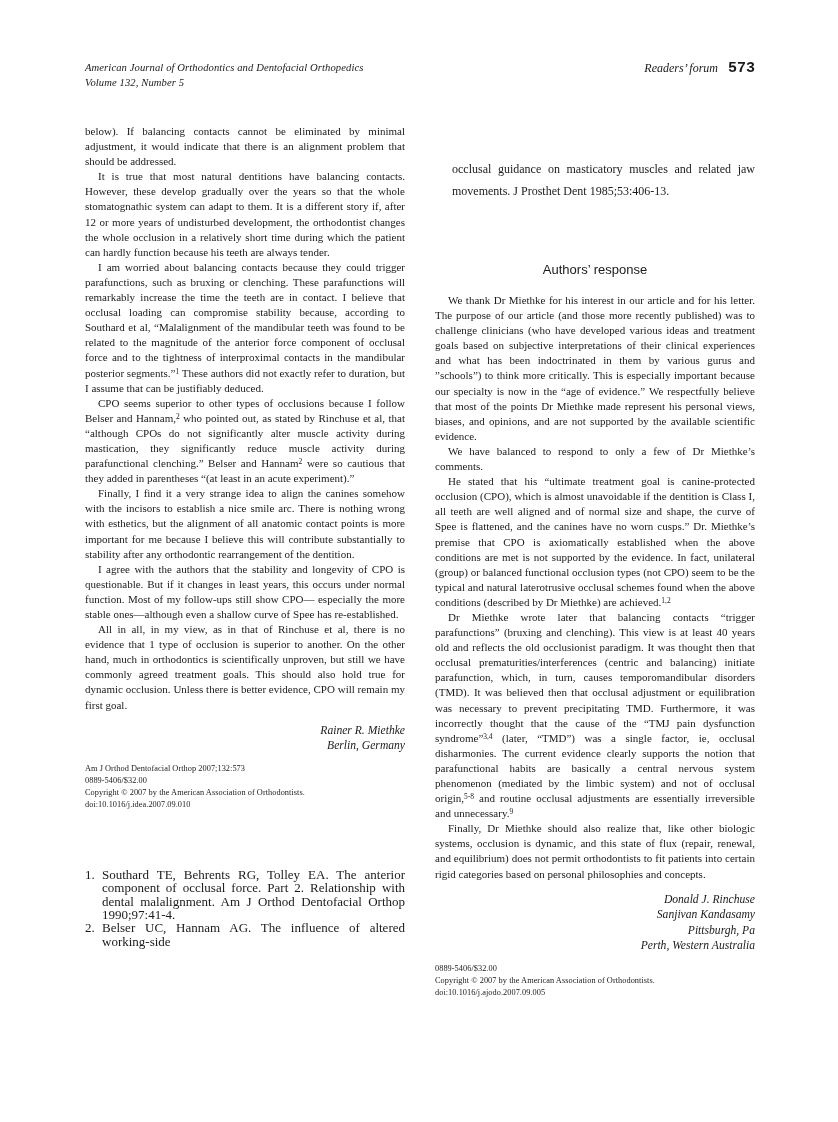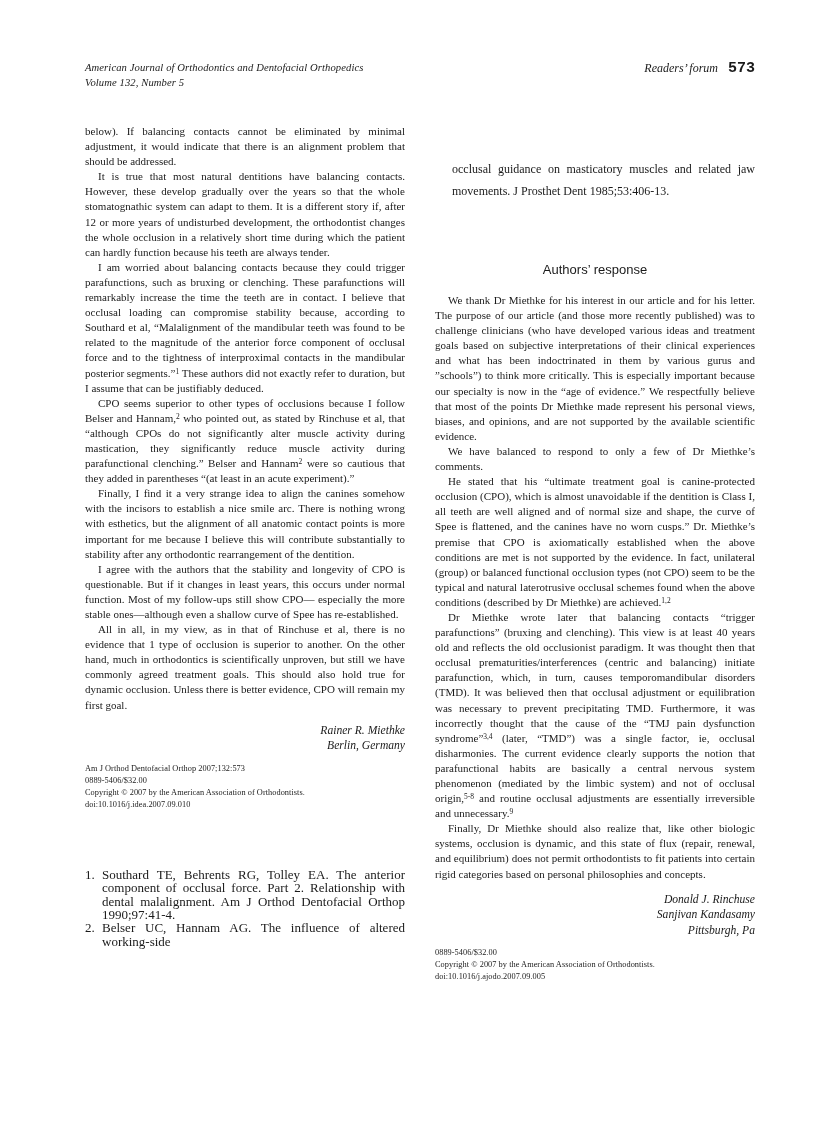--- a/index.html
+++ b/index.html
@@ -226,20 +226,21 @@
       <p class="body"><span>He stated that his “ultimate treatment goal is canine-protected occlusion (CPO), which is almost unavoidable if the dentition is Class I, all teeth are well aligned and of normal size and shape, the curve of Spee is flattened, and the canines have no worn cusps.” Dr. Miethke’s premise that CPO is axiomatically established when the above conditions are met is not supported by the evidence. In fact, unilateral (group) or balanced functional occlusion types (not CPO) seem to be the typical and natural laterotrusive occlusal schemes found when the above conditions (described by Dr Miethke) are achieved.</span><sup>1,2</sup></p>
 
       <p class="body"><span>Dr Miethke wrote later that balancing contacts “trigger parafunctions” (bruxing and clenching). This view is at least 40 years old and reflects the old occlusionist paradigm. It was thought then that occlusal prematurities/interferences (centric and balancing) initiate parafunction, which, in turn, causes temporomandibular disorders (TMD). It was believed then that occlusal adjustment or equilibration was necessary to prevent precipitating TMD. Furthermore, it was incorrectly thought that the cause of the “TMJ pain dysfunction syndrome”</span><sup>3,4</sup><span> (later, “TMD”) was a single factor, ie, occlusal disharmonies. The current evidence clearly supports the notion that parafunctional habits are basically a central nervous system phenomenon (mediated by the limbic system) and not of occlusal origin,</span><sup>5-8</sup><span> and routine occlusal adjustments are essentially irreversible and unnecessary.</span><sup>9</sup></p>
 
       <p class="body">Finally, Dr Miethke should also realize that, like other biologic systems, occlusion is dynamic, and this state of flux (repair, renewal, and equilibrium) does not permit orthodontists to fit patients into certain rigid categories based on personal philosophies and concepts.</p>
 
       <div class="signature">
         <div>Donald J. Rinchuse</div>
         <div>Sanjivan Kandasamy</div>
         <div>Pittsburgh, Pa</div>
+        <div>Perth, Western Australia</div>
       </div>
 
       <div class="pubnote">
         <div>0889-5406/$32.00</div>
         <div>Copyright © 2007 by the American Association of Orthodontists.</div>
         <div>doi:10.1016/j.ajodo.2007.09.005</div>
       </div>
 
     </div>
 

